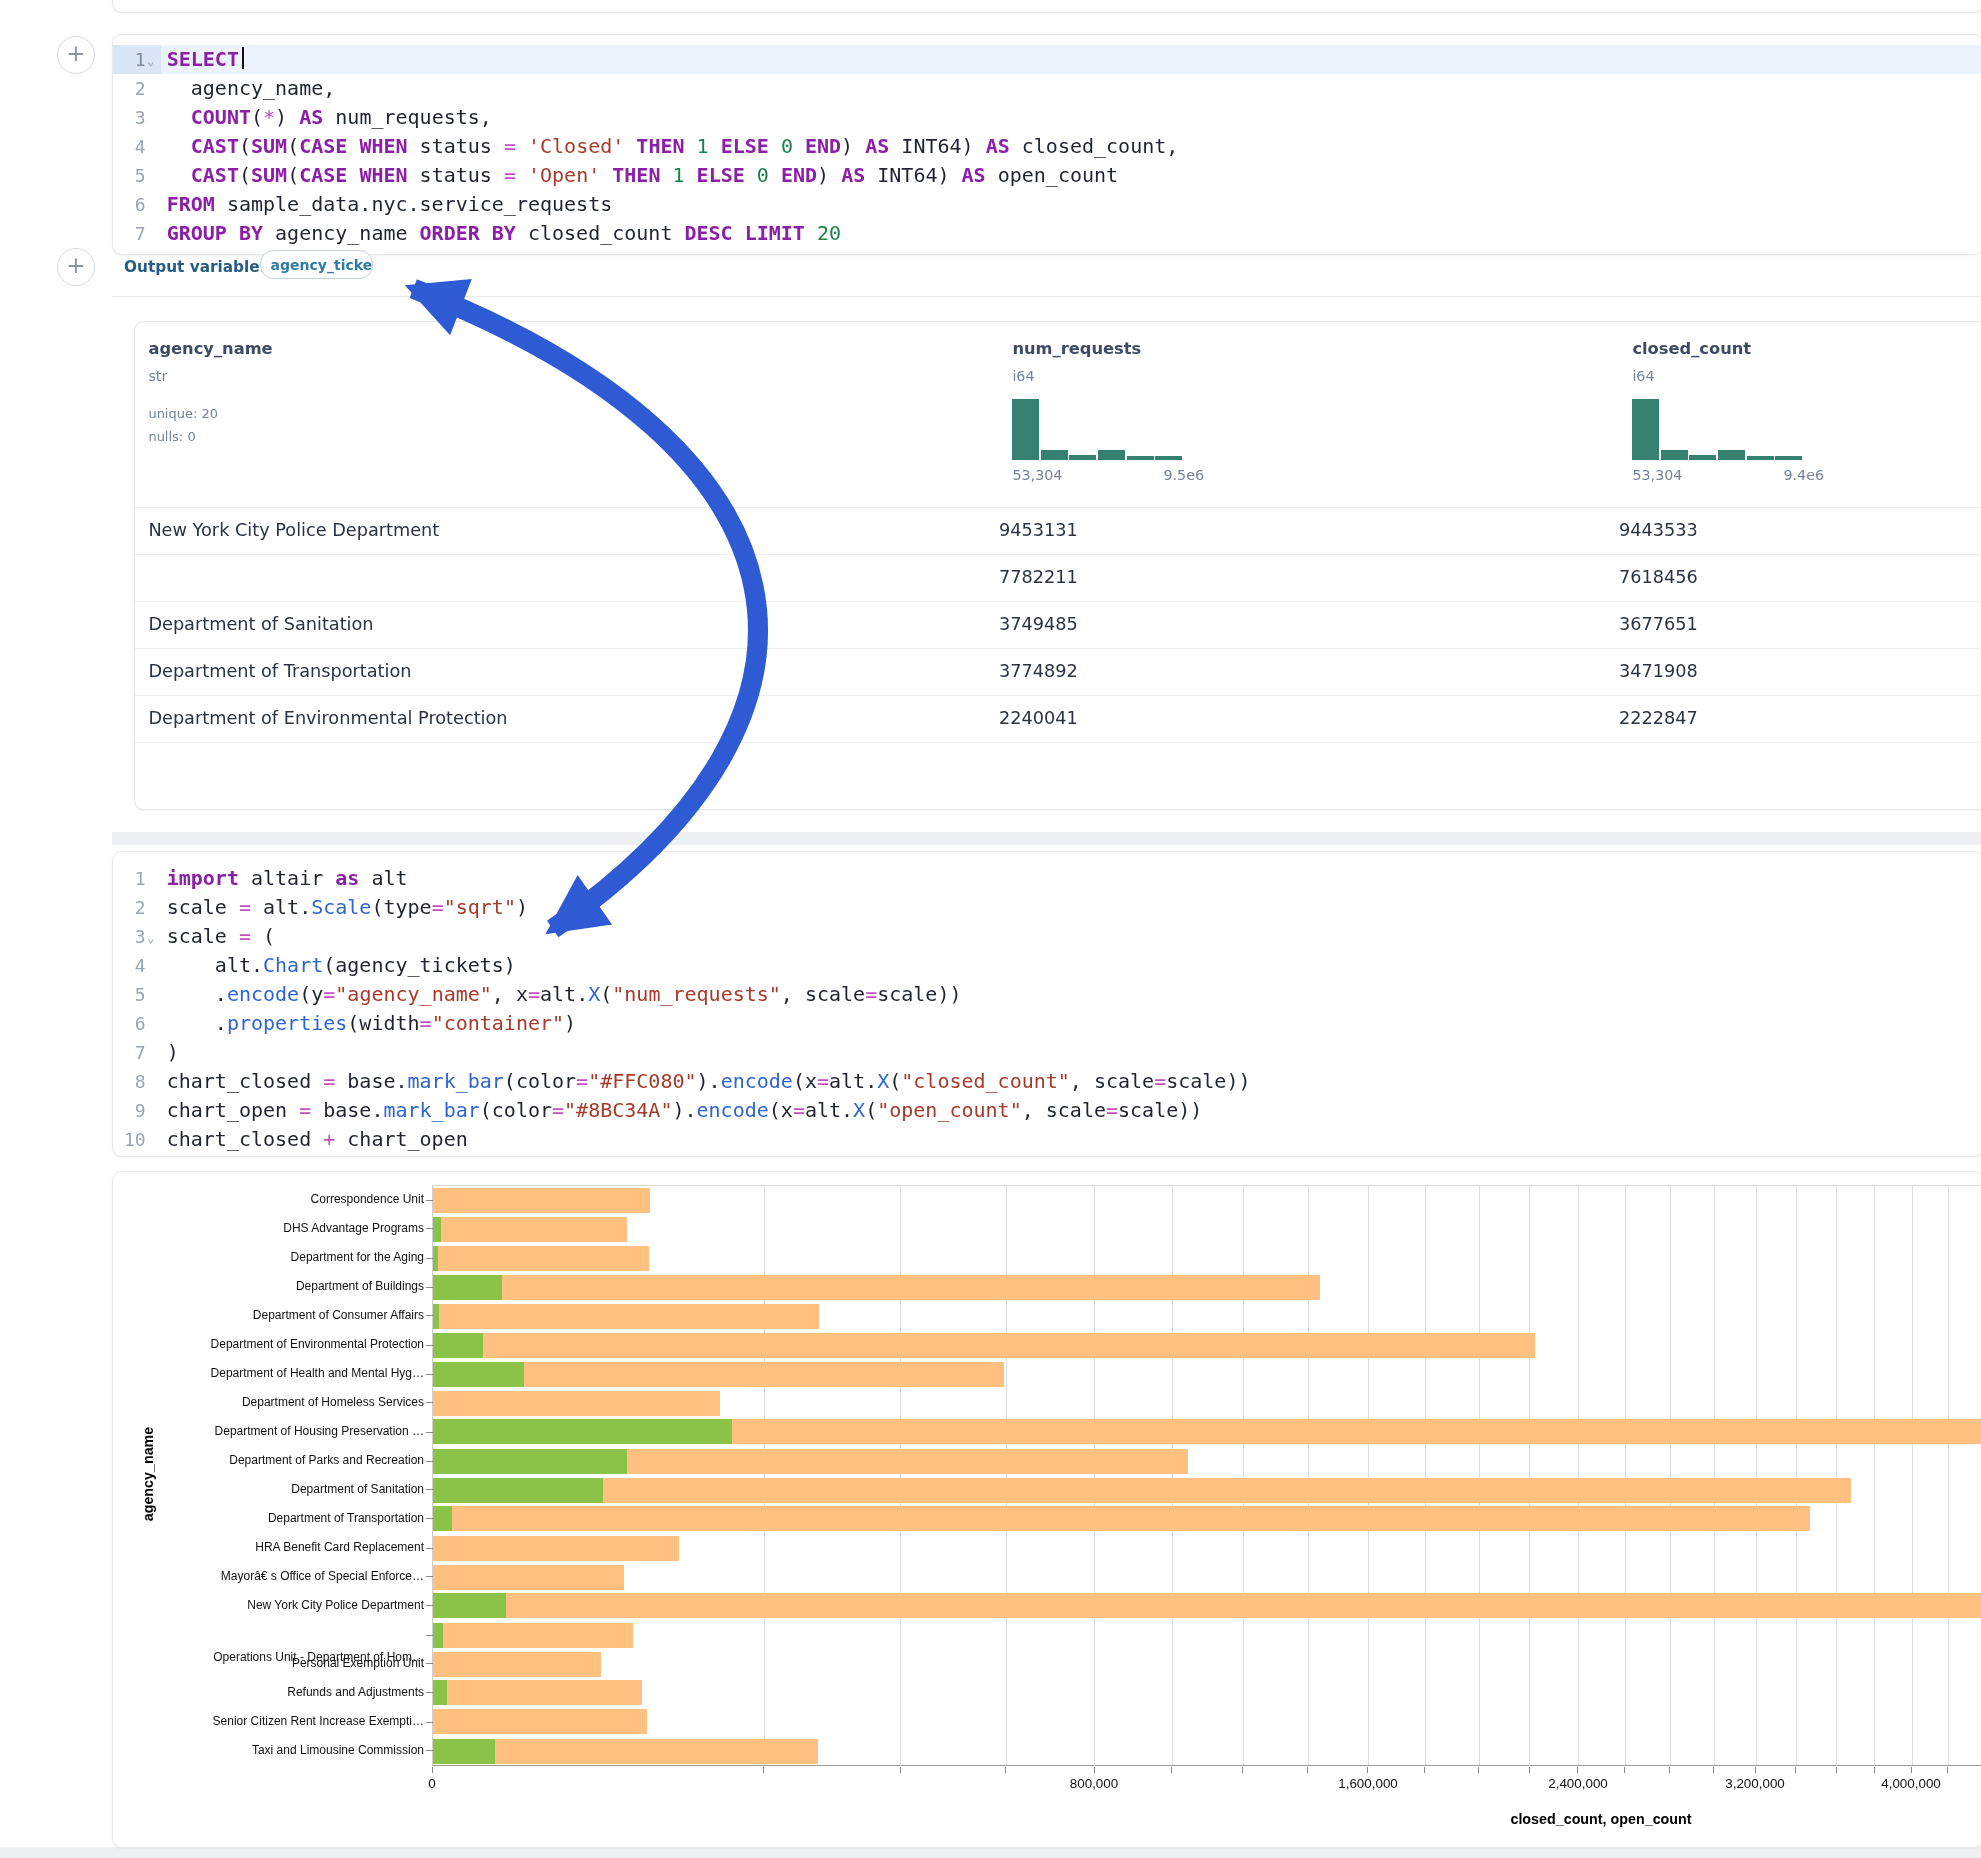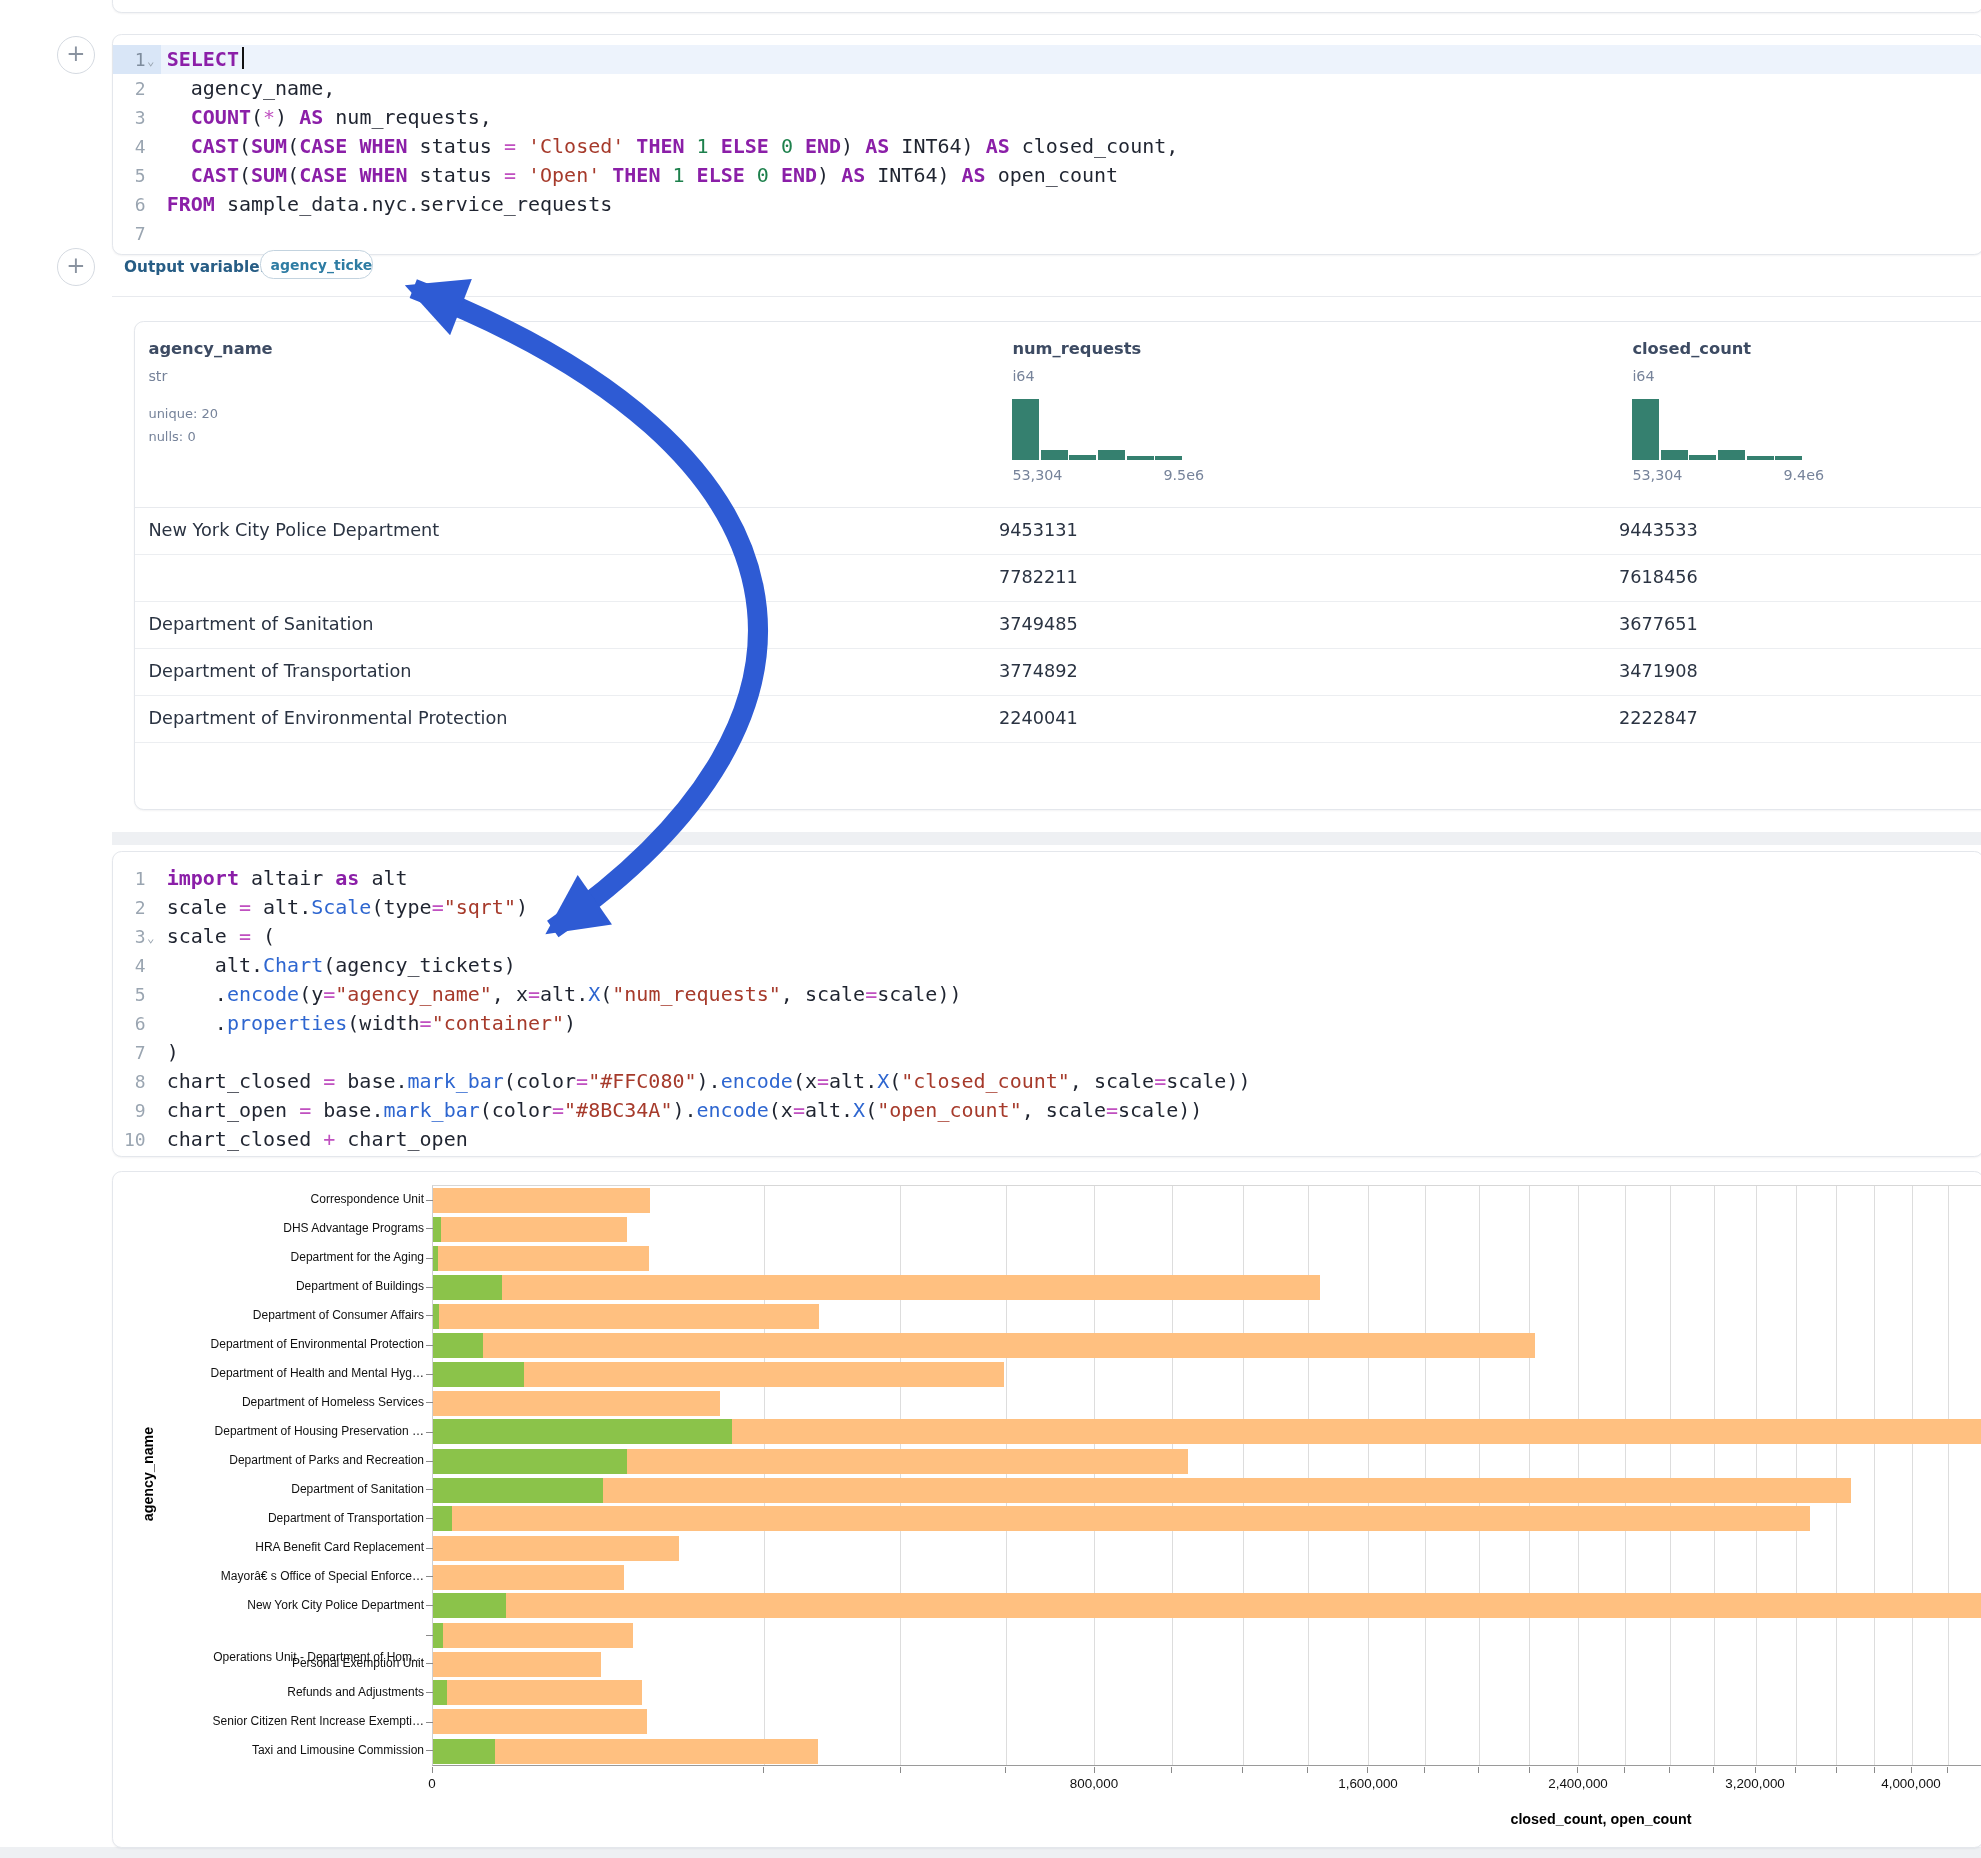--- a/index.html
+++ b/index.html
@@ -77,21 +77,21 @@
   <div class="plus-btn" style="left:57px;top:248px;">+</div>
 
   <div class="card" style="left:112px;top:34px;width:1870px;height:219px;">
     <div class="code-wrap" id="sql-code">
         <div class="code-line active"><div class="ln">1</div><div class="fold">⌄</div><div class="lc"><span class="tk-k">SELECT</span><span class="cursor"></span></div></div>
         <div class="code-line"><div class="ln">2</div><div class="lc"><span class="tk-t">  agency_name,</span></div></div>
         <div class="code-line"><div class="ln">3</div><div class="lc"><span class="tk-t">  </span><span class="tk-k">COUNT</span><span class="tk-t">(</span><span class="tk-o">*</span><span class="tk-t">) </span><span class="tk-k">AS</span><span class="tk-t"> num_requests,</span></div></div>
         <div class="code-line"><div class="ln">4</div><div class="lc"><span class="tk-t">  </span><span class="tk-k">CAST</span><span class="tk-t">(</span><span class="tk-k">SUM</span><span class="tk-t">(</span><span class="tk-k">CASE</span><span class="tk-t"> </span><span class="tk-k">WHEN</span><span class="tk-t"> status </span><span class="tk-o">=</span><span class="tk-t"> </span><span class="tk-s">'Closed'</span><span class="tk-t"> </span><span class="tk-k">THEN</span><span class="tk-t"> </span><span class="tk-n">1</span><span class="tk-t"> </span><span class="tk-k">ELSE</span><span class="tk-t"> </span><span class="tk-n">0</span><span class="tk-t"> </span><span class="tk-k">END</span><span class="tk-t">) </span><span class="tk-k">AS</span><span class="tk-t"> INT64) </span><span class="tk-k">AS</span><span class="tk-t"> closed_count,</span></div></div>
         <div class="code-line"><div class="ln">5</div><div class="lc"><span class="tk-t">  </span><span class="tk-k">CAST</span><span class="tk-t">(</span><span class="tk-k">SUM</span><span class="tk-t">(</span><span class="tk-k">CASE</span><span class="tk-t"> </span><span class="tk-k">WHEN</span><span class="tk-t"> status </span><span class="tk-o">=</span><span class="tk-t"> </span><span class="tk-s">'Open'</span><span class="tk-t"> </span><span class="tk-k">THEN</span><span class="tk-t"> </span><span class="tk-n">1</span><span class="tk-t"> </span><span class="tk-k">ELSE</span><span class="tk-t"> </span><span class="tk-n">0</span><span class="tk-t"> </span><span class="tk-k">END</span><span class="tk-t">) </span><span class="tk-k">AS</span><span class="tk-t"> INT64) </span><span class="tk-k">AS</span><span class="tk-t"> open_count</span></div></div>
         <div class="code-line"><div class="ln">6</div><div class="lc"><span class="tk-k">FROM</span><span class="tk-t"> sample_data.nyc.service_requests</span></div></div>
-        <div class="code-line"><div class="ln">7</div></div>
+        <div class="code-line"><div class="ln">7</div><div class="lc"><span class="tk-k">GROUP BY</span><span class="tk-t"> agency_name </span><span class="tk-k">ORDER BY</span><span class="tk-t"> closed_count </span><span class="tk-k">DESC</span><span class="tk-t"> </span><span class="tk-k">LIMIT</span><span class="tk-t"> </span><span class="tk-n">20</span></div></div>
       </div>
   </div>
 
   <div class="outvar-label">Output variable:</div>
   <div class="outvar-pill">agency_tickets</div>
   <div class="divider"></div>
 
   <div class="card tbl">
     <div class="tbl-header" id="tbl-header">
         <div class="tbl-col" style="left: 0px;">

